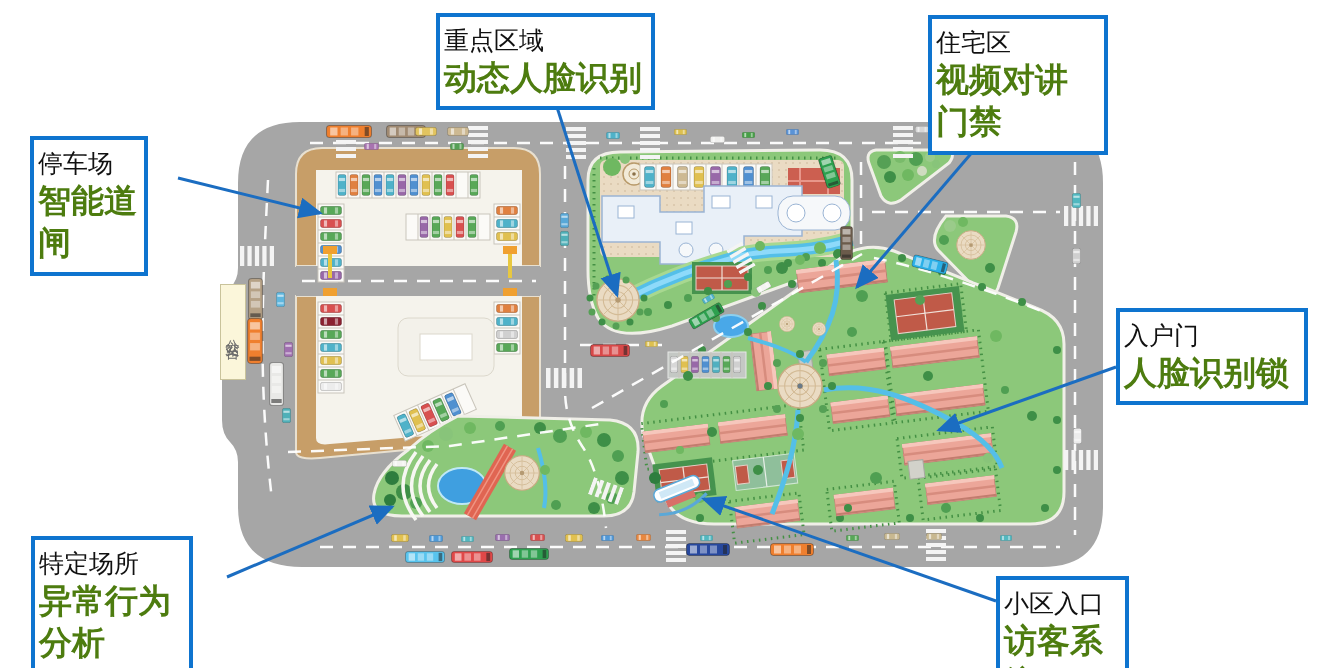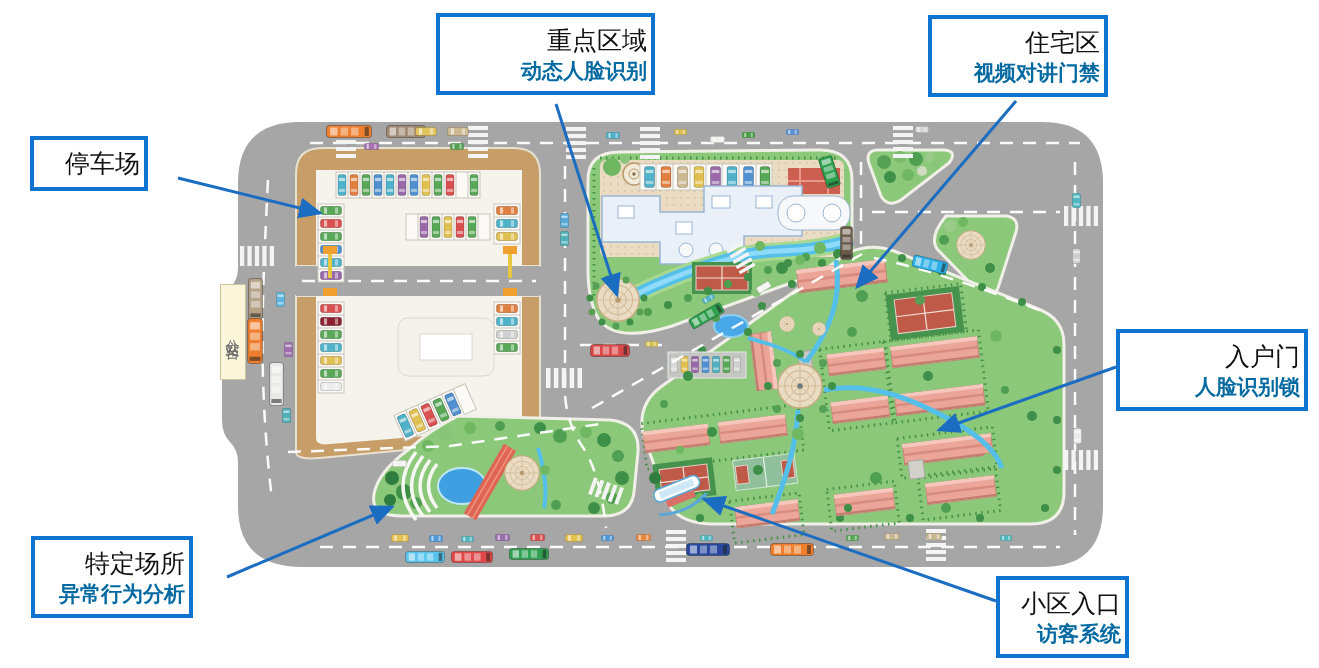--- a/index.html
+++ b/index.html
@@ -1,22 +1,22 @@
 <!DOCTYPE html>
 <html style="--callout_border: #0e74cf; --arrow: #1b6dc1; --road: #a6a6a6; --parking_tan: #c79e68; --lawn: #8cc87a; --water: #54bfe8; --plaza_tan: #eadbc3; --building_pink: #eca699; --building_blue: #e9f0f8; --court_red: #c05a48;"><head>
 <meta charset="utf-8">
 <style>
   html,body{margin:0;padding:0;background:#fff;}
   .stage{position:relative;width:1319px;height:668px;background:#fff;overflow:hidden;
          font-family:"Liberation Sans","DejaVu Sans",sans-serif;}
   .map-svg{position:absolute;left:0;top:0;}
   .callout{position:absolute;background:#fff;border:4px solid var(--callout-border,#0e74cf);
-           box-sizing:border-box;text-align:right;padding:7px 4px;z-index:5;}
+           box-sizing:border-box;text-align:left;padding:7px 4px;z-index:5;}
   .c1{font-size:25px;line-height:1.3;color:#111;}
-  .c2{font-size:21px;line-height:1.3;font-weight:bold;color:#0369a1;}
+  .c2{font-size:33px;line-height:1.3;font-weight:bold;color:#4d7c0f;}
   .bus-stop{position:absolute;left:220px;top:284px;width:24px;height:94px;background:#fbf6da;
             border:1px solid #c9c39b;writing-mode:vertical-rl;text-orientation:upright;
             font-size:14px;color:#6a6a6a;display:flex;align-items:center;justify-content:center;
             letter-spacing:2px;z-index:4;}
   .arrow-line{stroke:var(--arrow,#1b6dc1);stroke-width:3;fill:none;}
   .arrowhead{fill:var(--arrow,#1b6dc1);}
   .map-base{fill:var(--road,#a6a6a6);}
   .lawn{fill:var(--lawn,#8cc87a);stroke:#f0efe8;stroke-width:3;}
   .tan{fill:var(--parking_tan,#c79e68);stroke:#e8e0d0;stroke-width:2;}
   .dash{stroke:#fff;stroke-width:2.5;stroke-dasharray:13 10;fill:none;opacity:.95;}
@@ -557,30 +557,31 @@
     <path class="arrow-line" d="M1116 367 L939 430" marker-end="url(#ah)"></path>
     <path class="arrow-line" d="M227 577 L392 507" marker-end="url(#ah)"></path>
     <path class="arrow-line" d="M996 601 L704 499" marker-end="url(#ah)"></path>
   </g>
 </svg>
 
 <div class="bus-stop">公交站台</div>
 
 <div class="callout" style="left:30px;top:136px;width:118px">
   <div class="c1">停车场</div>
+  <div class="c2">智能道闸</div>
 </div>
 <div class="callout" style="left:436px;top:13px;width:219px">
   <div class="c1">重点区域</div>
   <div class="c2">动态人脸识别</div>
 </div>
 <div class="callout" style="left:928px;top:15px;width:180px">
   <div class="c1">住宅区</div>
   <div class="c2">视频对讲门禁</div>
 </div>
-<div class="callout" style="left:1116px;top:329px;width:192px">
+<div class="callout" style="left:1116px;top:308px;width:192px">
   <div class="c1">入户门</div>
   <div class="c2">人脸识别锁</div>
 </div>
 <div class="callout" style="left:31px;top:536px;width:162px">
   <div class="c1">特定场所</div>
   <div class="c2">异常行为分析</div>
 </div>
 <div class="callout" style="left:996px;top:576px;width:133px">
   <div class="c1">小区入口</div>
   <div class="c2">访客系统</div>

